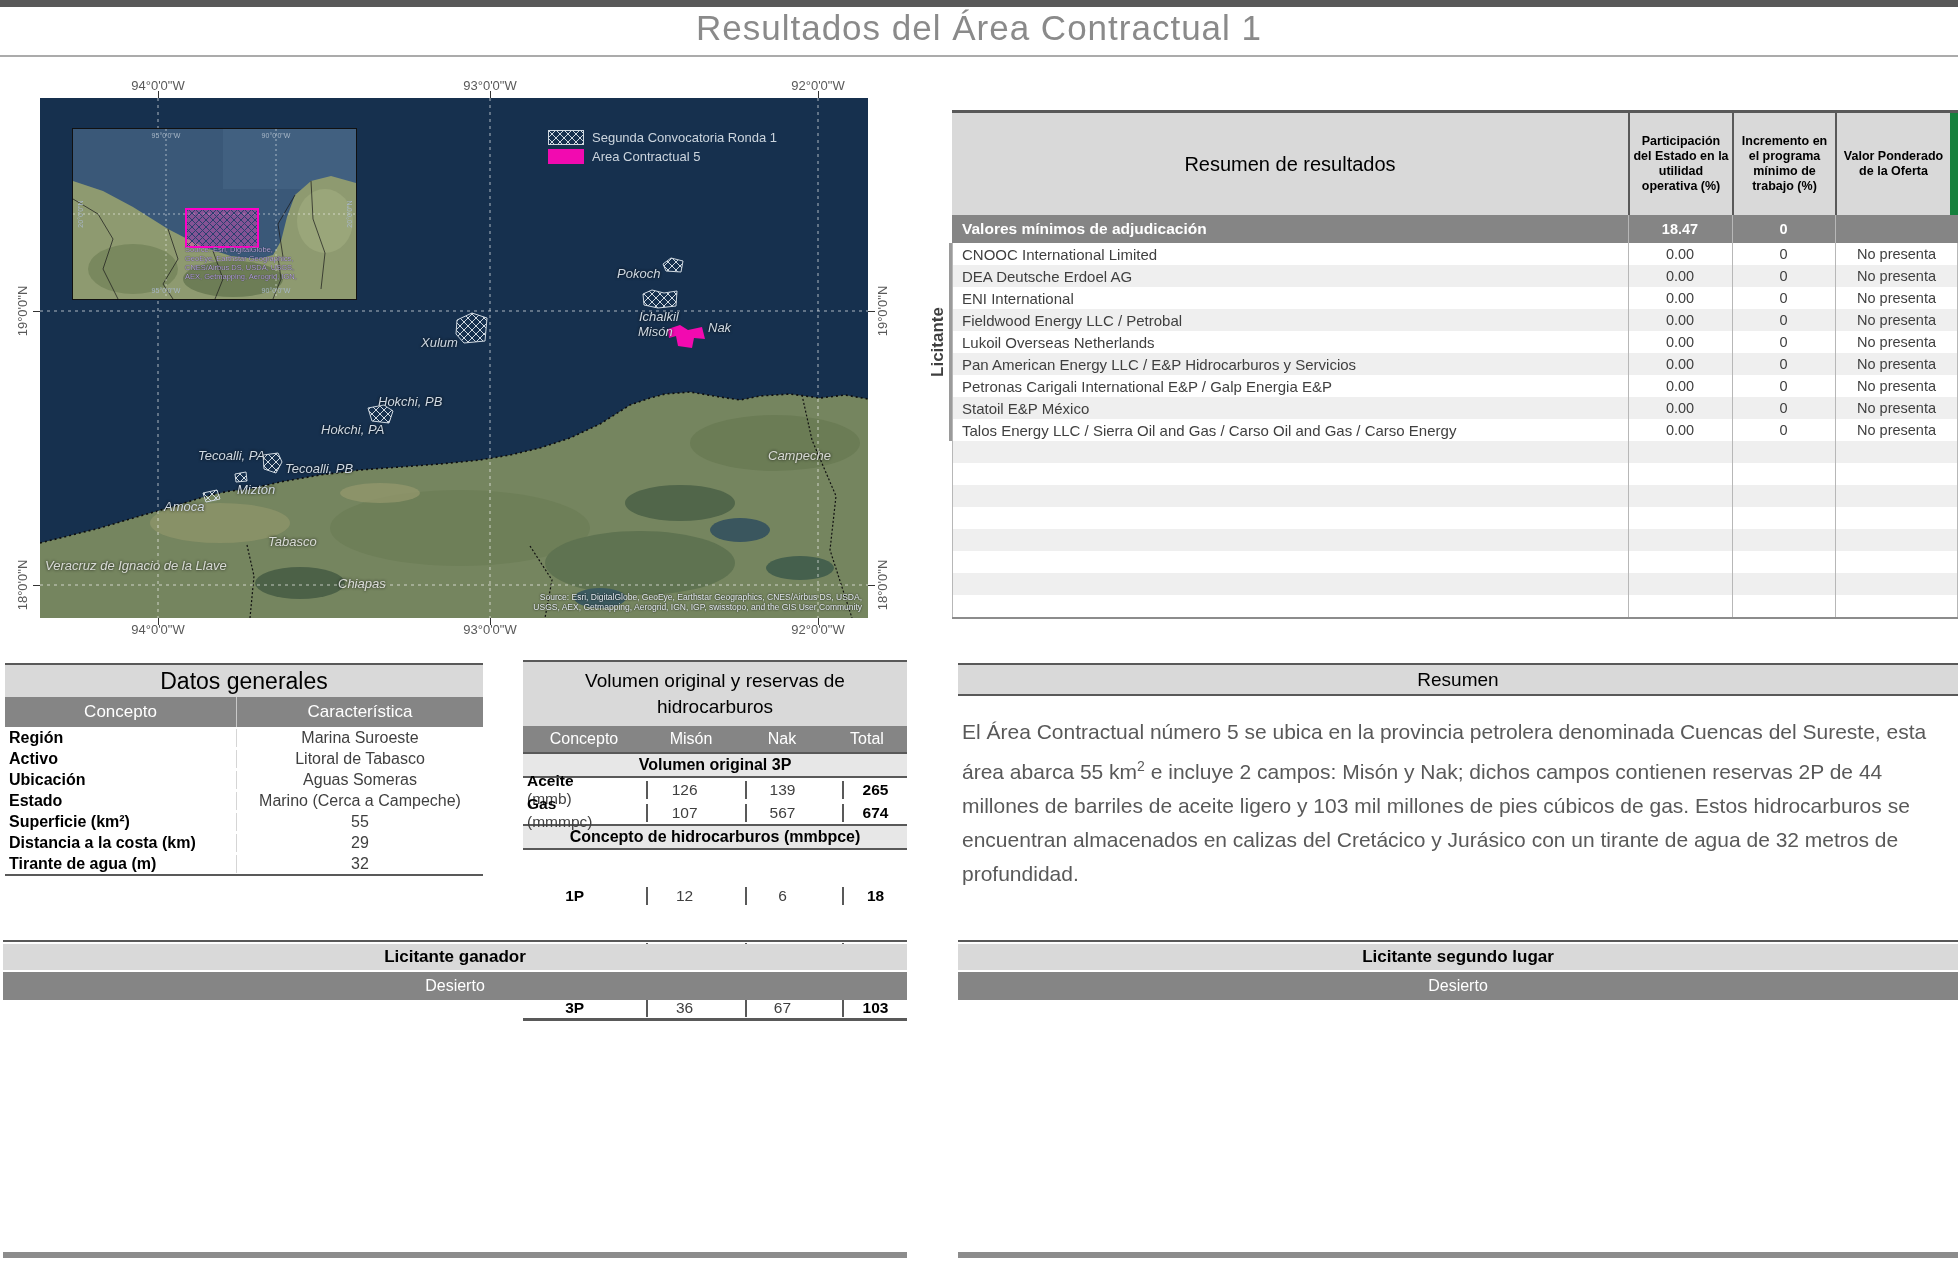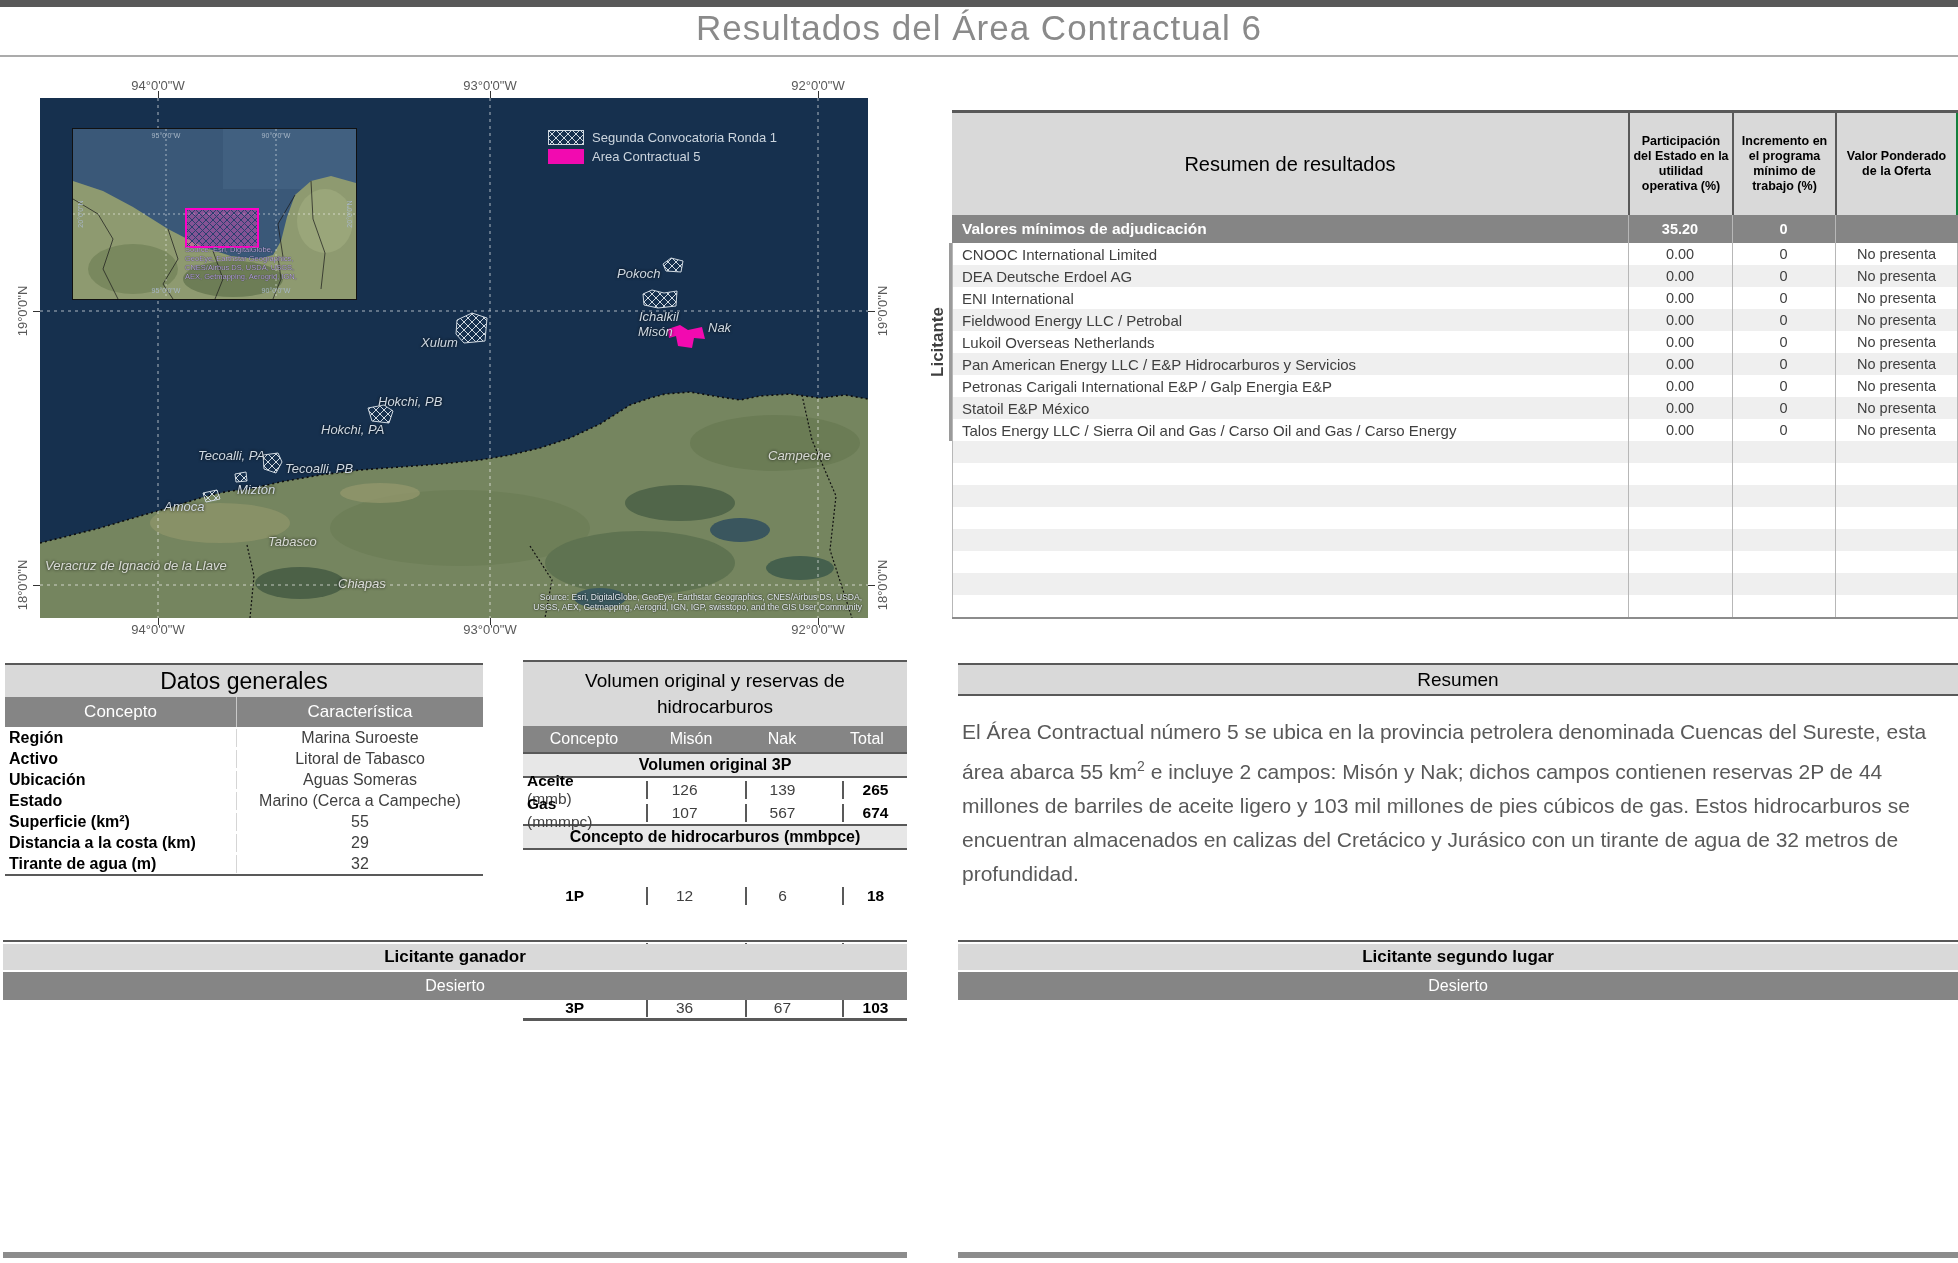--- a/index.html
+++ b/index.html
@@ -35,21 +35,21 @@
         color:#b9a8e0;text-shadow:0 0 1px #000;}
   
   #results{position:absolute;left:952px;top:110px;width:1006px;}
   #results .tborder{height:3px;background:#595959;}
   .rt-head{display:flex;height:102px;}
   .rt-title{width:676px;background:#d9d9d9;display:flex;align-items:center;justify-content:center;
         font-size:20px;color:#000;}
   .rt-colh{background:#d9d9d9;border-left:2px solid #595959;display:flex;align-items:center;
         justify-content:center;text-align:center;font-size:12.5px;font-weight:bold;
         line-height:15px;padding:0 2px;box-sizing:border-box;}
-  .rt-colh.c1{width:104px;}.rt-colh.c2{width:103px;}.rt-colh.c3{width:123px;border-right:2px solid #15803d;}
+  .rt-colh.c1{width:104px;}.rt-colh.c2{width:103px;}.rt-colh.c3{width:123px;border-right:8px solid #15803d;}
   .r-row{position:relative;height:22px;display:flex;align-items:center;font-size:15px;color:#3f3f3f;}
   .r-row.min{height:28px;background:#858585;color:#fff;font-weight:bold;font-size:15.5px;}
   .r-row.z1{background:#efefef;}
   .r-name{width:676px;padding-left:10px;box-sizing:border-box;white-space:nowrap;overflow:hidden;}
   .r-val{text-align:center;font-size:14.5px;}
   .r-val.vp{width:104px;}.r-val.vi{width:103px;}.r-val.vv{width:123px;}
   .r-sep{position:absolute;width:1px;background:#b7b7b7;}
   #results .bborder{height:2px;background:#8c8c8c;}
   .side-label{position:absolute;transform:translate(-50%,-50%) rotate(-90deg);white-space:nowrap;
         font-size:17px;font-weight:bold;color:#3f3f3f;}
@@ -96,21 +96,21 @@
   .win .bar-title{height:26px;font-size:17px;font-weight:bold;margin-top:2px;}
   .win .bar-dark{height:28px;font-size:16px;margin-top:2px;}
   .cut-bar{position:absolute;top:1252px;height:6px;background:#8c8c8c;}
 </style>
 </head>
 <body>
 
 <div id="page">
 
   <div class="top-bar"></div>
-  <div class="page-title">Resultados del Área Contractual 6</div>
+  <div class="page-title">Resultados del Área Contractual 1</div>
   <div class="title-line"></div>
 
   <div class="coord h" style="left:158px;top:78px;">94°0'0"W</div>
   <div class="coord h" style="left:490px;top:78px;">93°0'0"W</div>
   <div class="coord h" style="left:818px;top:78px;">92°0'0"W</div>
   <div class="coord h" style="left:158px;top:622px;">94°0'0"W</div>
   <div class="coord h" style="left:490px;top:622px;">93°0'0"W</div>
   <div class="coord h" style="left:818px;top:622px;">92°0'0"W</div>
   <div class="coord v" style="left:22px;top:311px;">19°0'0"N</div>
   <div class="coord v" style="left:22px;top:585px;">18°0'0"N</div>
@@ -271,21 +271,21 @@
     <div class="tborder"></div>
     <div class="rt-head">
       <div class="rt-title">Resumen de resultados</div>
       <div class="rt-colh c1">Participación del Estado en la utilidad operativa (%)</div>
       <div class="rt-colh c2">Incremento en el programa mínimo de trabajo (%)</div>
       <div class="rt-colh c3">Valor Ponderado de la Oferta</div>
     </div>
     <div style="position:relative;">
       <div class="r-row min">
         <div class="r-name">Valores mínimos de adjudicación</div>
-        <div class="r-val vp">35.20</div>
+        <div class="r-val vp">18.47</div>
         <div class="r-val vi">0</div>
         <div class="r-val vv"></div>
       </div>
       <div class="r-row z0">
         <div class="r-name">CNOOC International Limited</div>
         <div class="r-val vp">0.00</div>
         <div class="r-val vi">0</div>
         <div class="r-val vv">No presenta</div>
       </div>
       <div class="r-row z1">

